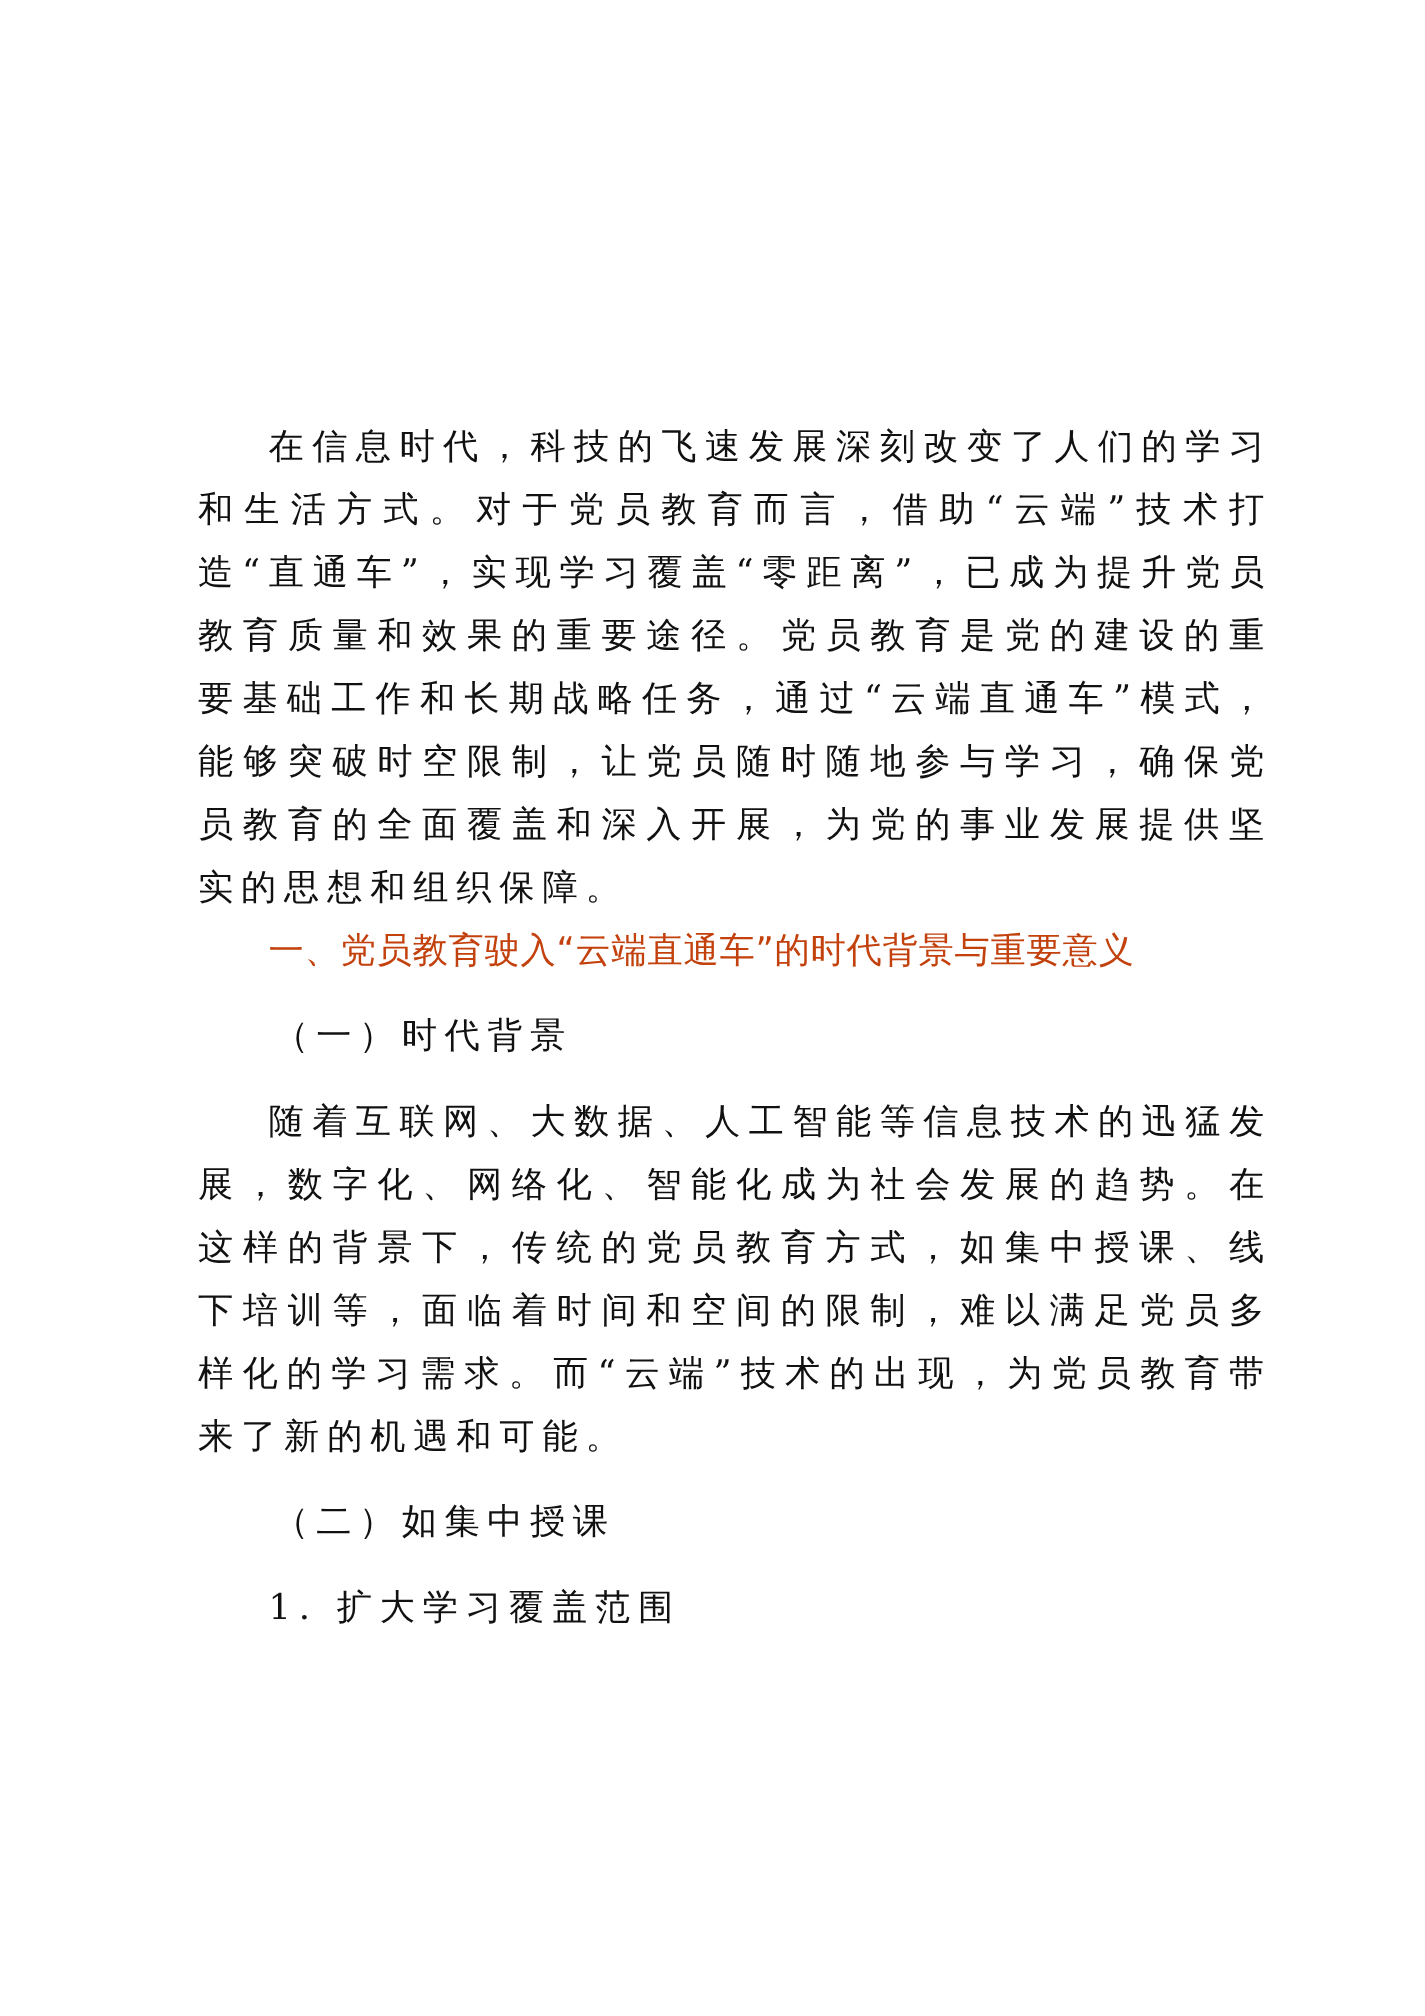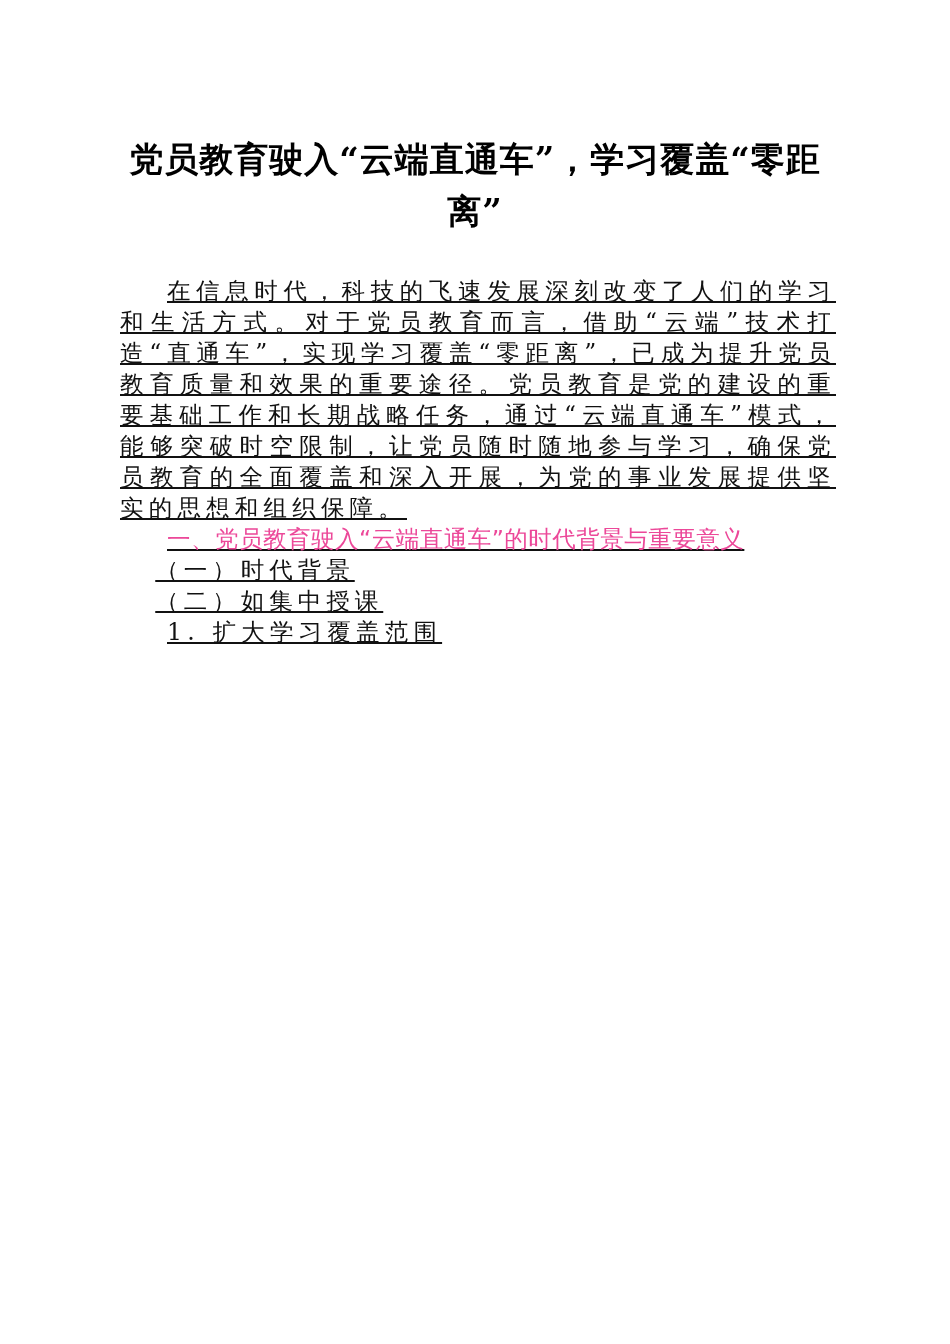--- a/index.html
+++ b/index.html
@@ -29,60 +29,59 @@
       text-align: center;
       font-family: "DejaVu Serif", "Liberation Serif", serif;
       font-weight: bold;
       font-size: 34px;
       line-height: 52px;
       letter-spacing: 1px;
       color: #000000;
     }
     .body-text {
       position: absolute;
-      left: 120px;
+      left: 132px;
       top: 276px;
       width: 716px;
       font-size: 23.5px;
-      line-height: 31px;
+      line-height: 42px;
       letter-spacing: 5.2px;
       text-align: justify;
       text-align-last: left;
-      text-decoration: underline;
     }
     .para {
       margin: 0;
       text-indent: 2em;
       text-align: justify;
     }
     .h1 {
       margin: 0;
       text-indent: 2em;
       font-family: "DejaVu Sans", "Liberation Sans", sans-serif;
       font-weight: normal;
       letter-spacing: 0.5px;
       font-size: 23.5px;
-      color: #ec4899;
+      color: #c2410c;
     }
     .h2 {
-      margin: 0;
+      margin: 15px;
       text-indent: 1.5em;
       letter-spacing: 5px;
     }
     .h3 {
       margin: 0;
       text-indent: 2em;
     }
   </style>
 </head>
 <body>
 
 <div class="page">
-  <div class="title">党员教育驶入“云端直通车”，学习覆盖“零距离”</div>
 
   <div class="body-text">
     <p class="para">在信息时代，科技的飞速发展深刻改变了人们的学习和生活方式。对于党员教育而言，借助“云端”技术打造“直通车”，实现学习覆盖“零距离”，已成为提升党员教育质量和效果的重要途径。党员教育是党的建设的重要基础工作和长期战略任务，通过“云端直通车”模式，能够突破时空限制，让党员随时随地参与学习，确保党员教育的全面覆盖和深入开展，为党的事业发展提供坚实的思想和组织保障。</p>
     <p class="h1">一、党员教育驶入“云端直通车”的时代背景与重要意义</p>
     <p class="h2">（一）时代背景</p>
+    <p class="para">随着互联网、大数据、人工智能等信息技术的迅猛发展，数字化、网络化、智能化成为社会发展的趋势。在这样的背景下，传统的党员教育方式，如集中授课、线下培训等，面临着时间和空间的限制，难以满足党员多样化的学习需求。而“云端”技术的出现，为党员教育带来了新的机遇和可能。</p>
     <p class="h2">（二）如集中授课</p>
     <p class="h3">1. 扩大学习覆盖范围</p>
   </div>
 </div>
 
 </body></html>

